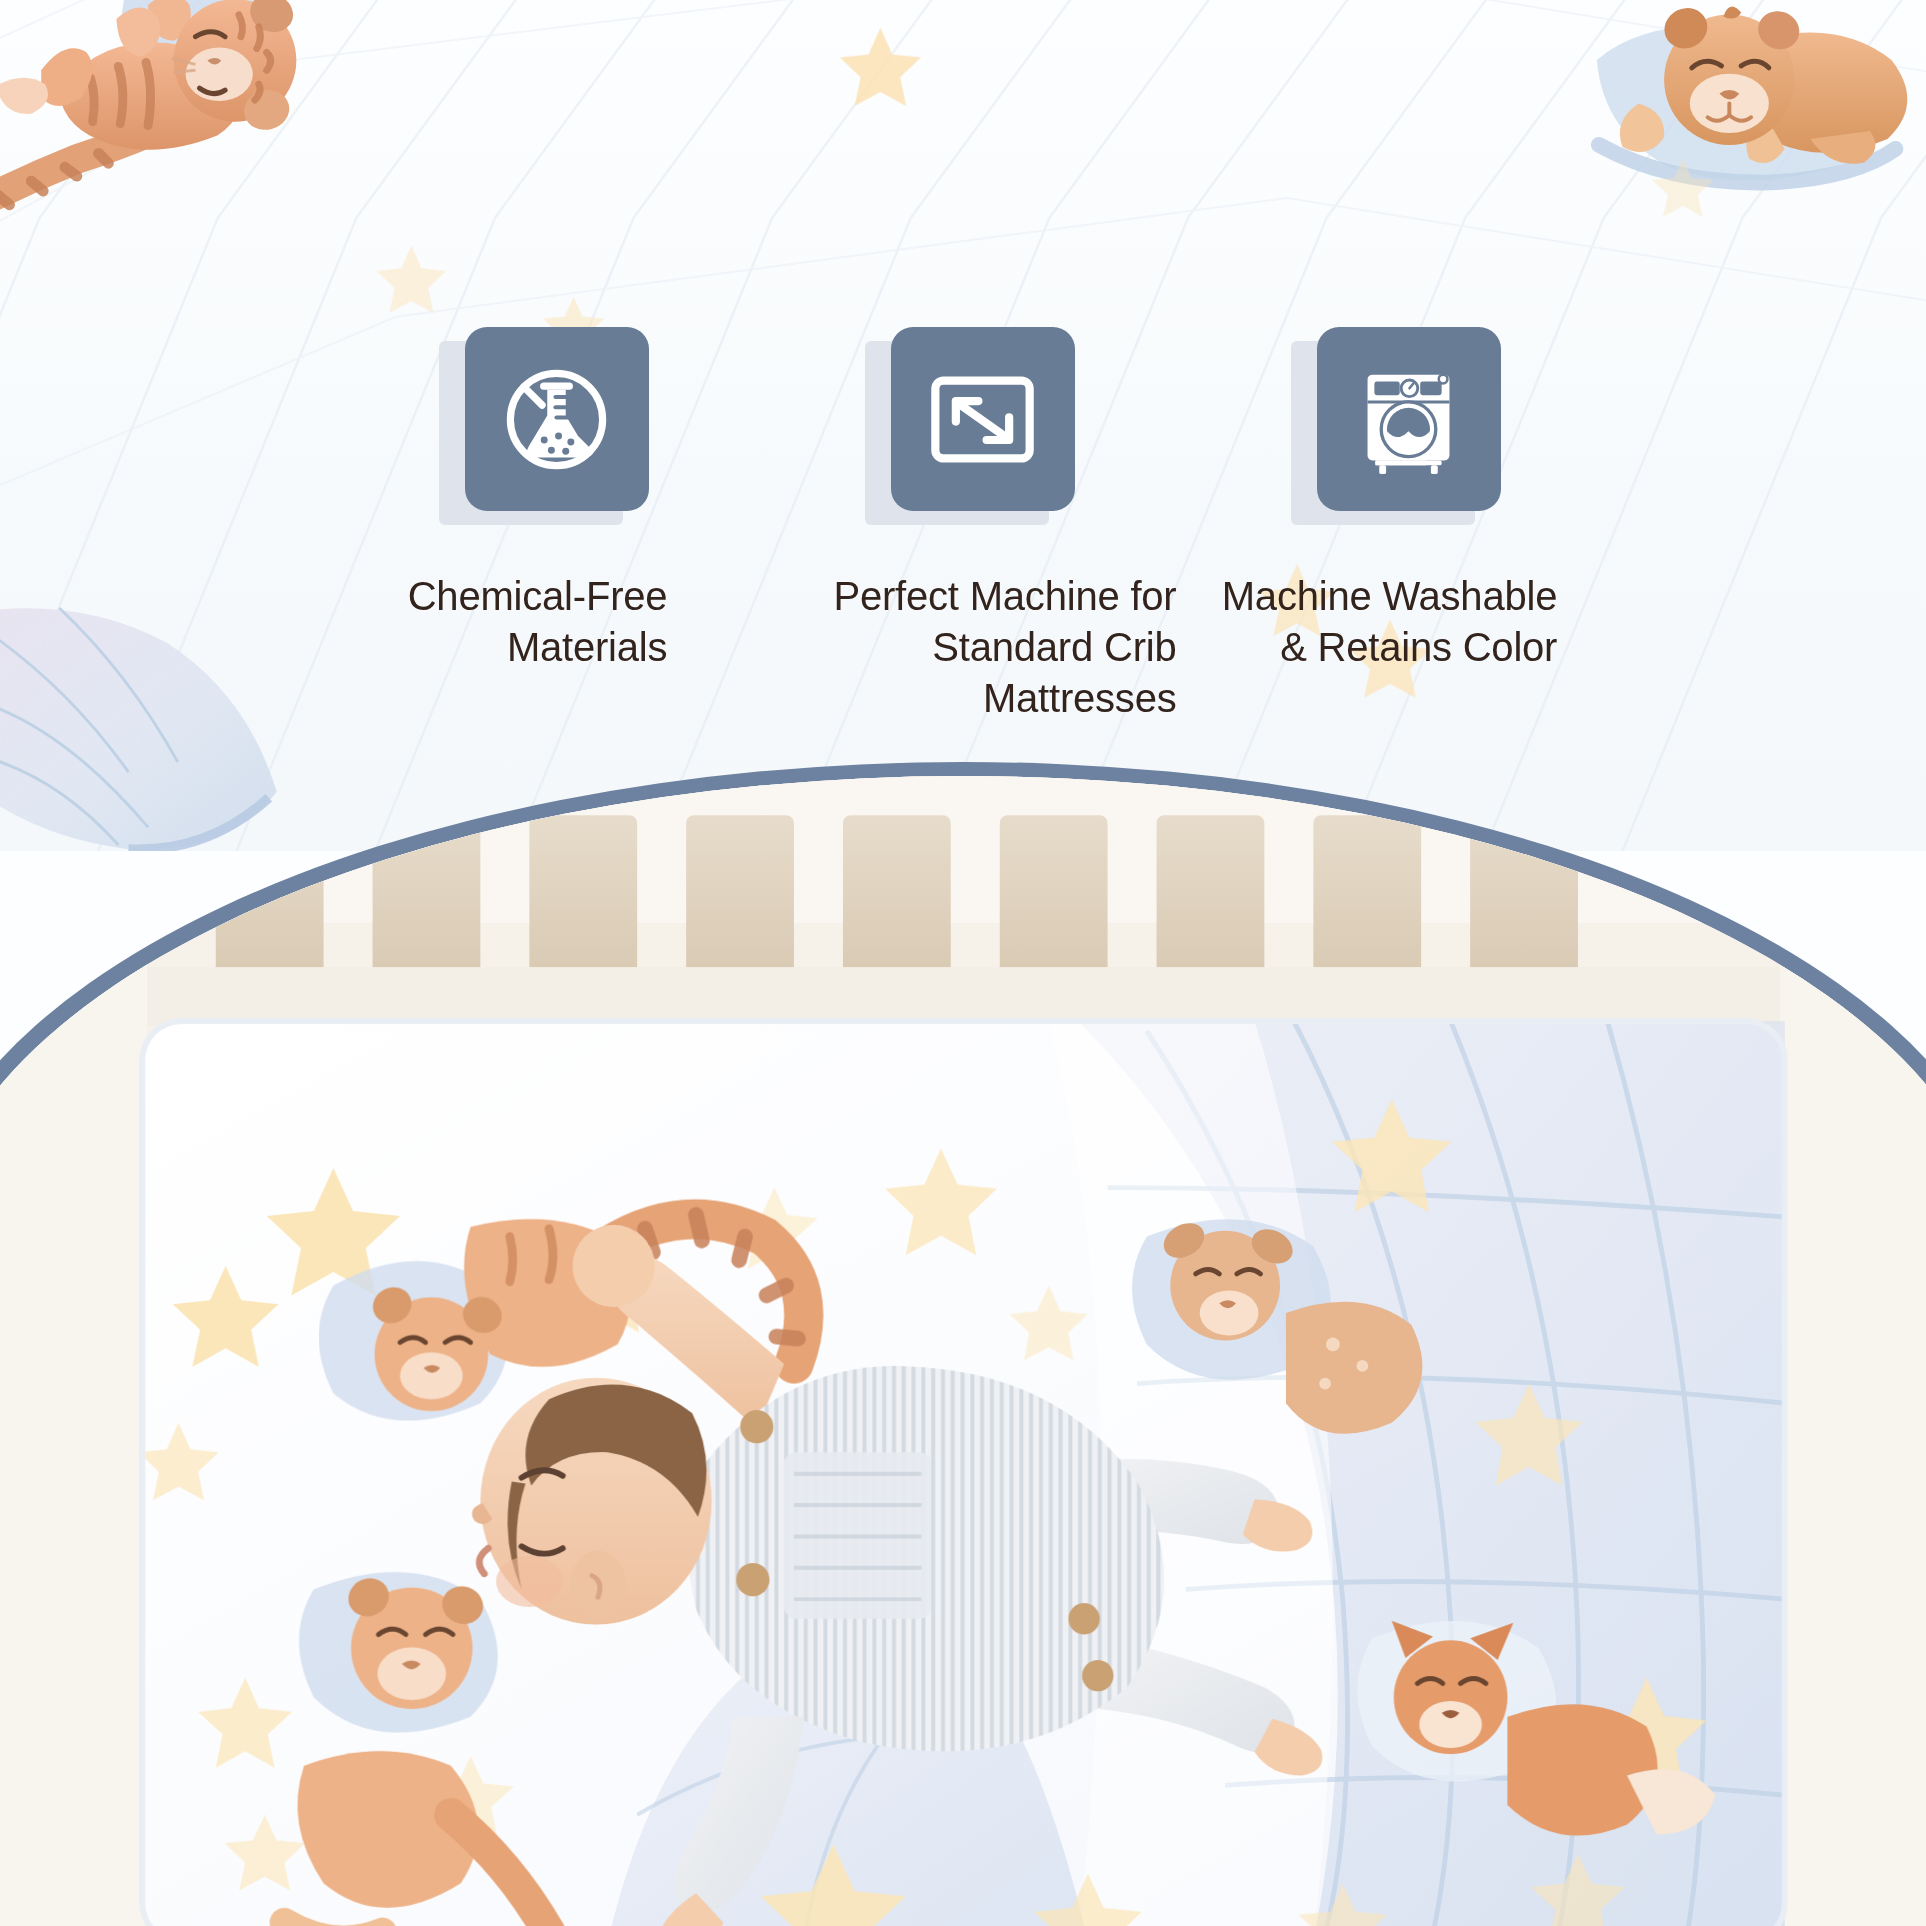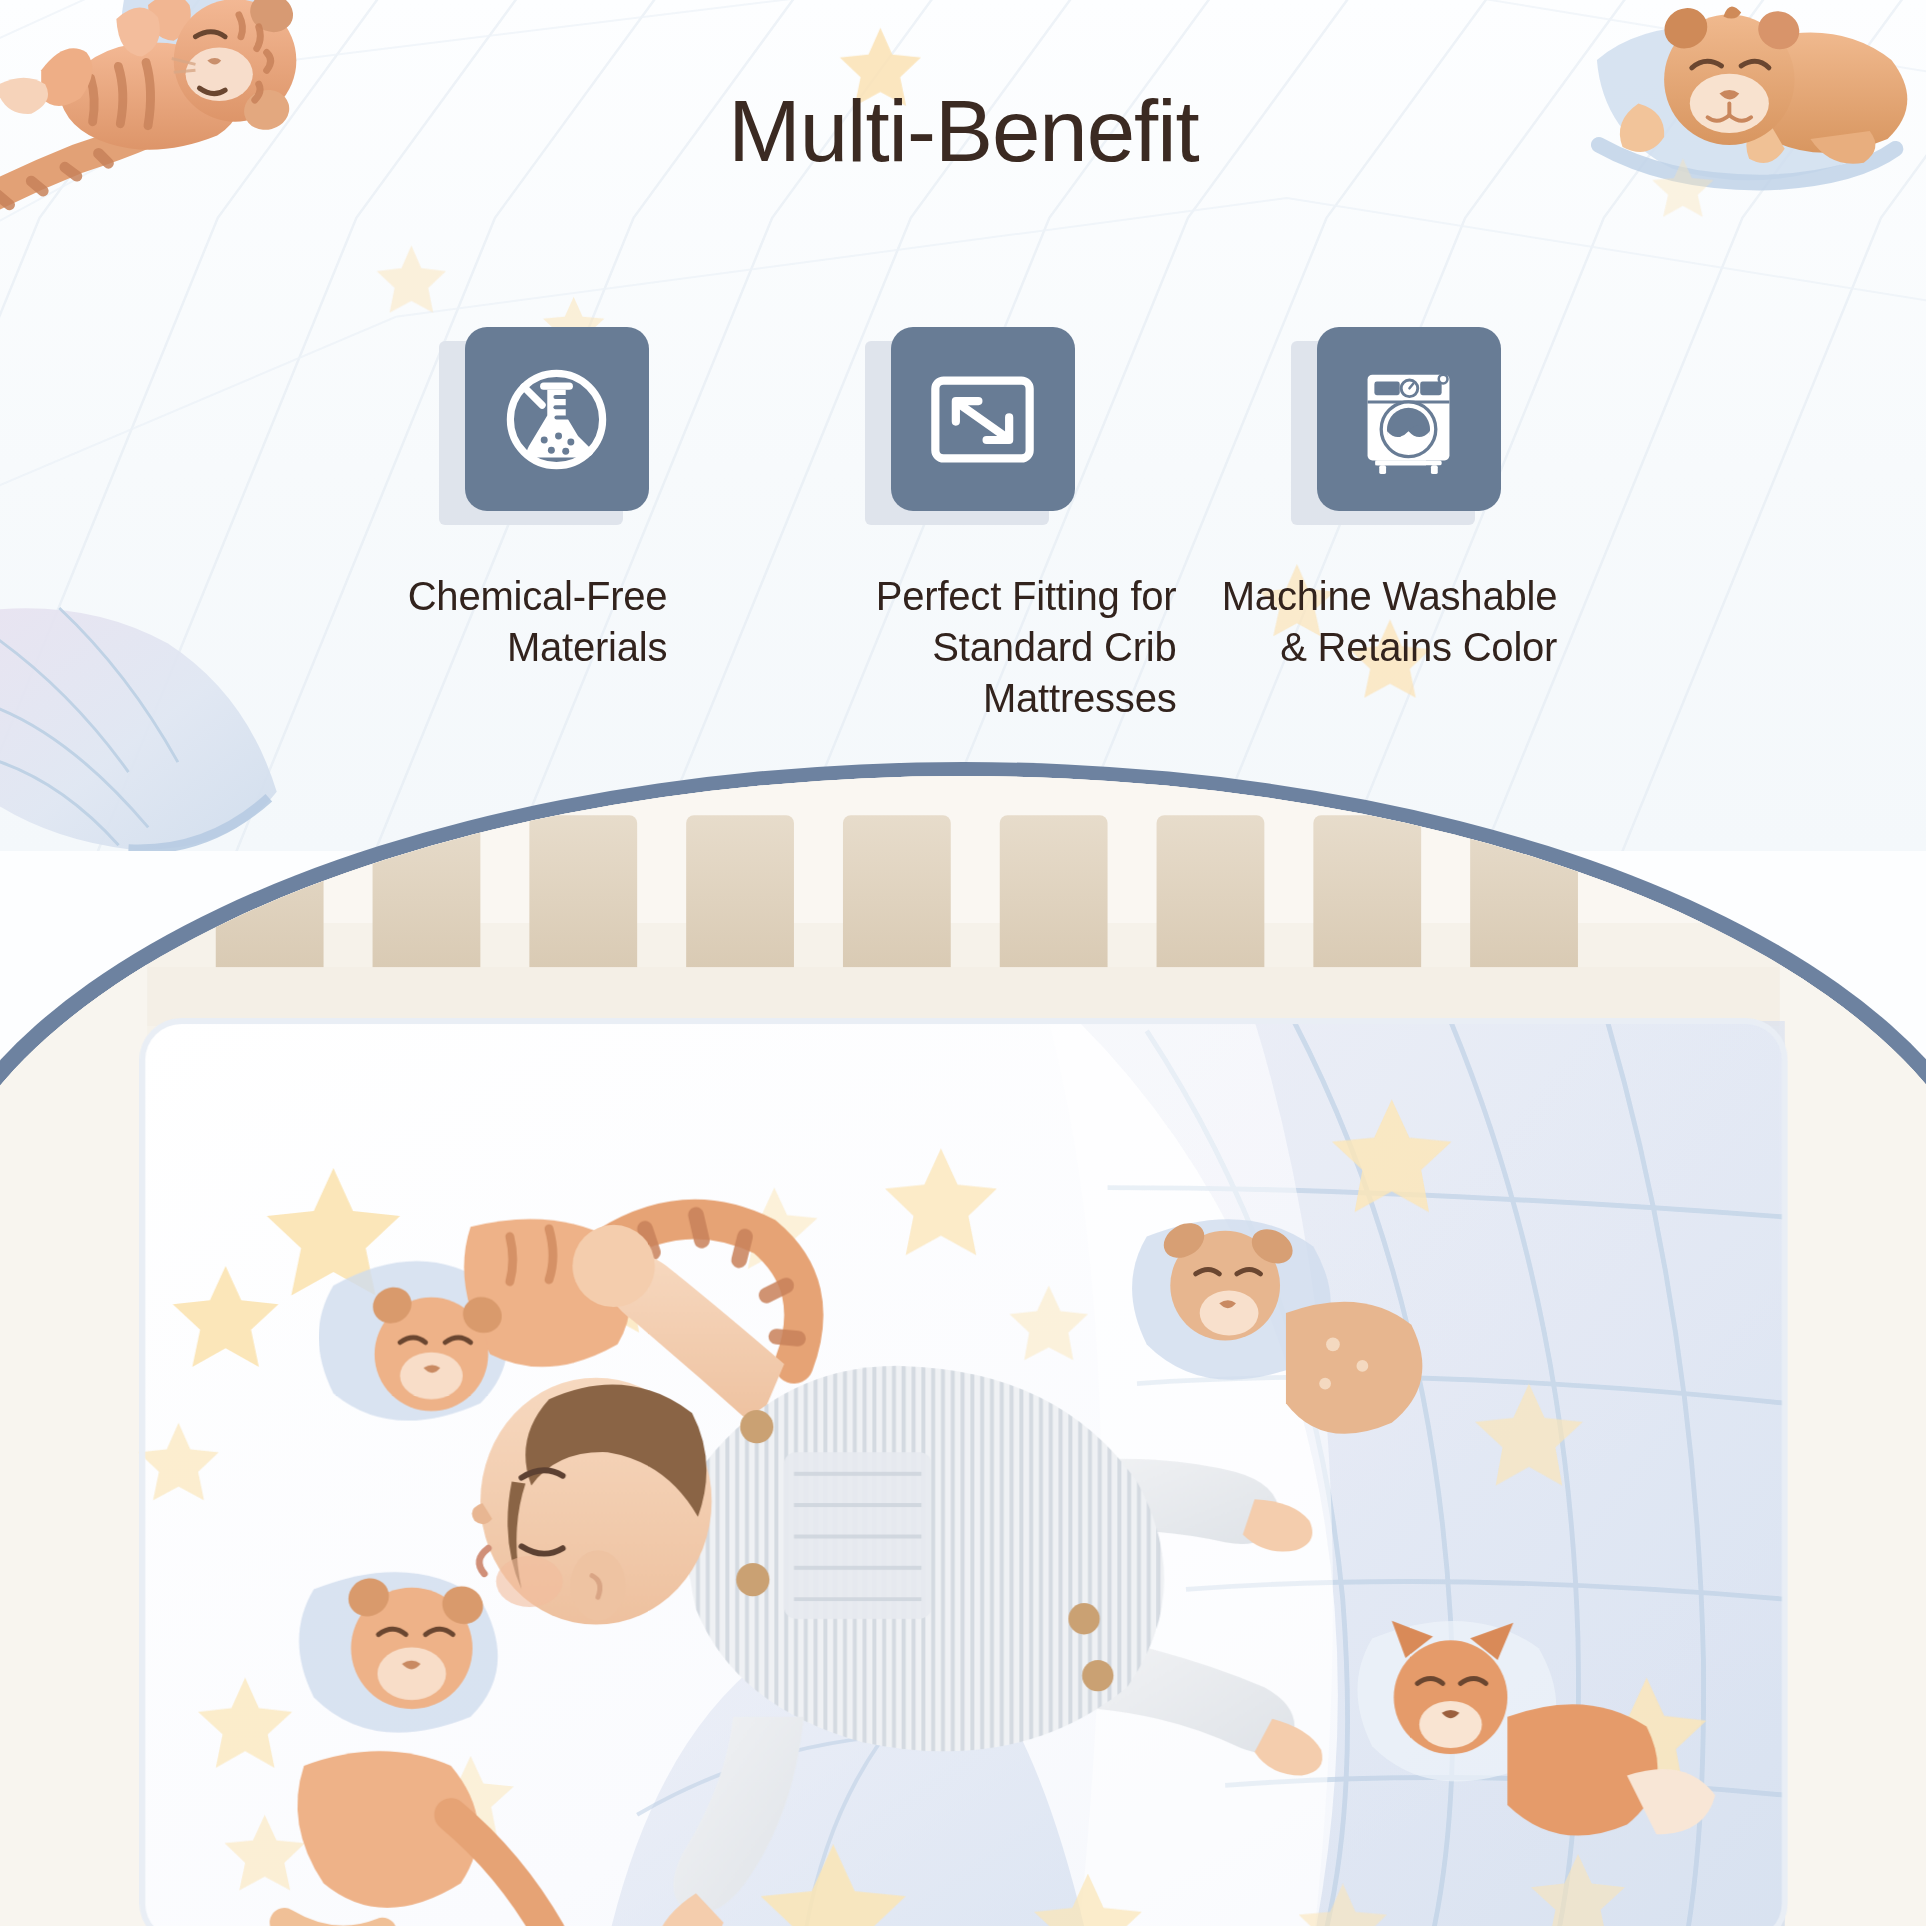--- a/index.html
+++ b/index.html
@@ -266,21 +266,20 @@
           <path d="M889 28 l12 27 29 3 -21 20 6 29 -26 -14 -26 14 6 -29 -21 -20 29 -3 Z"></path>
           <path d="M415 248 l10 23 25 3 -18 17 5 25 -22 -12 -22 12 5 -25 -18 -17 25 -3 Z" opacity="0.55"></path>
           <path d="M579 300 l9 20 22 2 -16 15 5 22 -20 -11 -20 11 5 -22 -16 -15 22 -2 Z" opacity="0.6"></path>
           <path d="M1310 570 l11 25 27 3 -20 18 6 27 -24 -13 -24 13 6 -27 -20 -18 27 -3 Z" opacity="0.8"></path>
           <path d="M1404 626 l12 27 29 3 -21 20 6 29 -26 -14 -26 14 6 -29 -21 -20 29 -3 Z" opacity="0.85"></path>
           <path d="M1700 160 l9 20 22 2 -16 15 5 22 -20 -11 -20 11 5 -22 -16 -15 22 -2 Z" opacity="0.45"></path>
         </g>
       </svg>
     </div>
 
-    <div class="title">Multi-Benefit</div>
 
     <div class="benefits">
 
       <div class="benefit">
         <div class="icon-stack">
           <div class="icon-back"></div>
           <div class="icon-front">
             <span>
               <svg viewBox="0 0 120 120" width="123" height="123">
                 <g fill="none" stroke="#ffffff" stroke-width="7" stroke-linecap="round">
@@ -321,21 +320,21 @@
                 <rect x="14" y="22" width="92" height="76" rx="8" fill="none" stroke="#ffffff" stroke-width="8"></rect>
                 <g stroke="#ffffff" stroke-width="8" stroke-linecap="round" stroke-linejoin="round" fill="none">
                   <path d="M36 44 L84 78"></path>
                   <path d="M34 62 L34 42 L56 42"></path>
                   <path d="M86 58 L86 80 L64 80"></path>
                 </g>
               </svg>
             </span>
           </div>
         </div>
-        <div class="benefit-label">Perfect Fitting for
+        <div class="benefit-label">Perfect Machine for
 Standard Crib Mattresses</div>
       </div>
 
       <div class="benefit">
         <div class="icon-stack">
           <div class="icon-back"></div>
           <div class="icon-front">
             <span>
               <svg viewBox="0 0 120 120" width="117" height="117">
                 <rect x="18" y="14" width="84" height="88" rx="5" fill="#ffffff"></rect>

